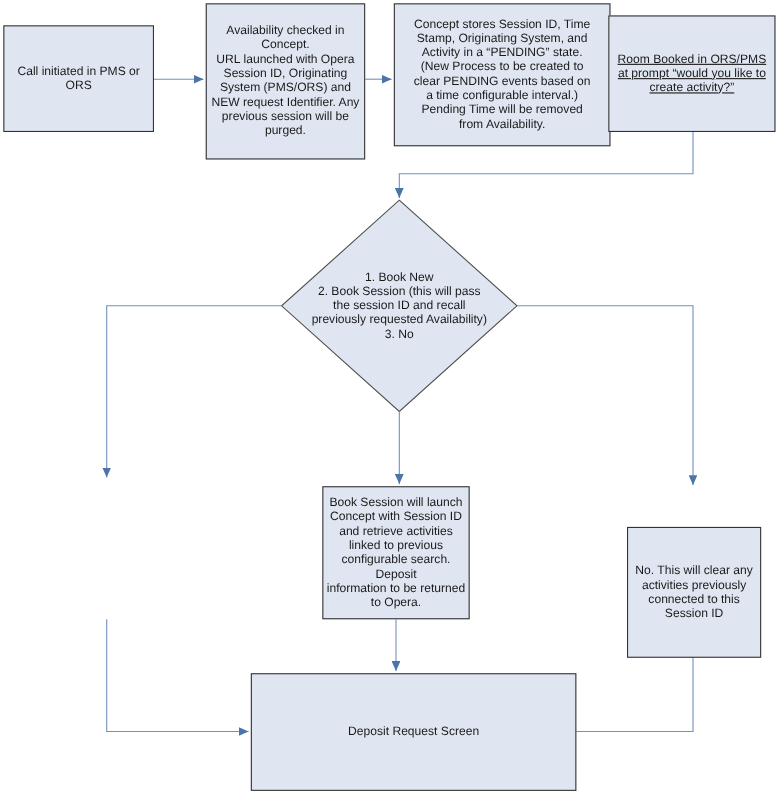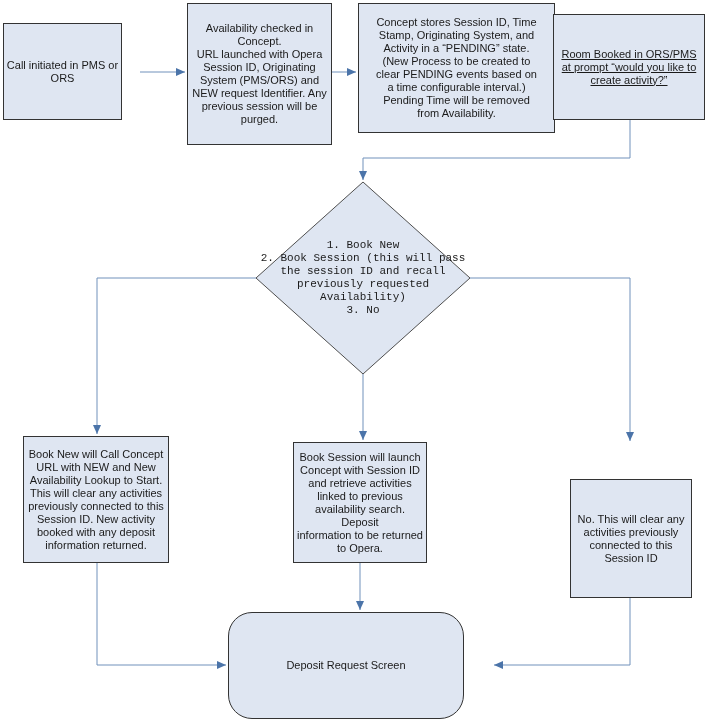--- a/index.html
+++ b/index.html
@@ -10,30 +10,30 @@
   svg.wires { position:absolute; left:0; top:0; width:709px; height:721px; }
   svg.wires path.wire { fill:none; stroke:#7191bb; stroke-width:1; }
   svg.wires polygon.diamond { fill:#dfe6f2; stroke:#4f4f4f; stroke-width:1; }
   .node {
     position:absolute; box-sizing:border-box;
     background:#dfe6f2; border:1px solid #333333;
     display:flex; align-items:center; justify-content:center;
     text-align:center; font-size:11px; line-height:13px; color:#1a1a1a;
     white-space:pre-line; padding:2px 2px;
   }
-  .node.ghost { background:transparent; border:none;font-family:Liberation Mono, monospace; }
-  #n-call        { left:3px;   top:23px;  width:119px; height:97px;text-align:center; }
+  .node.ghost { background:transparent; border:none; }
+  #n-call        { left:3px;   top:23px;  width:137px; height:97px;text-align:center; }
   #n-avail       { left:187px; top:3px;   width:145px; height:142px; }
   #n-concept     { left:358px; top:3px;   width:197px; height:130px; }
   #n-room        { left:553px; top:14px;  width:152px; height:106px;text-decoration:underline; }
   #n-decision    { left:254px; top:186px; width:218px; height:184px; }
   #n-booknew     { left:23px;  top:436px; width:146px; height:127px; }
   #n-booksession { left:293px; top:442px; width:134px; height:121px; }
   #n-no          { left:570px; top:443px; width:122px; height:119px;margin-top:36px; }
-  #n-deposit     { left:228px; top:612px; width:236px; height:107px;border-radius:24px; }
+  #n-deposit     { left:228px; top:612px; width:296px; height:107px; }
 </style>
 </head>
 <body>
 
 <div class="canvas">
 
   <svg class="wires" viewBox="0 0 709 721" xmlns="http://www.w3.org/2000/svg">
     <defs>
       <marker id="ah" markerWidth="9" markerHeight="8" refX="9" refY="4" orient="auto">
         <path d="M0,0 L9,4 L0,8 Z" fill="#4b74a9"></path>
@@ -78,34 +78,26 @@
   <div class="node" id="n-room">Room Booked in ORS/PMS
 at prompt “would you like to
 create activity?”</div>
 
   <div class="node ghost" id="n-decision">1. Book New
 2. Book Session (this will pass
 the session ID and recall
 previously requested Availability)
 3. No</div>
 
-  <div class="node" id="n-booknew">Book New will Call Concept
-URL with NEW and New
-Availability Lookup to Start.
-This will clear any activities
-previously connected to this
-Session ID. New activity
-booked with any deposit
-information returned.</div>
 
   <div class="node" id="n-booksession">Book Session will launch
 Concept with Session ID
 and retrieve activities
 linked to previous
-availability search. Deposit
+configurable search. Deposit
 information to be returned
 to Opera.</div>
 
   <div class="node" id="n-no">No. This will clear any
 activities previously
 connected to this
 Session ID</div>
 
   <div class="node" id="n-deposit">Deposit Request Screen</div>
 

